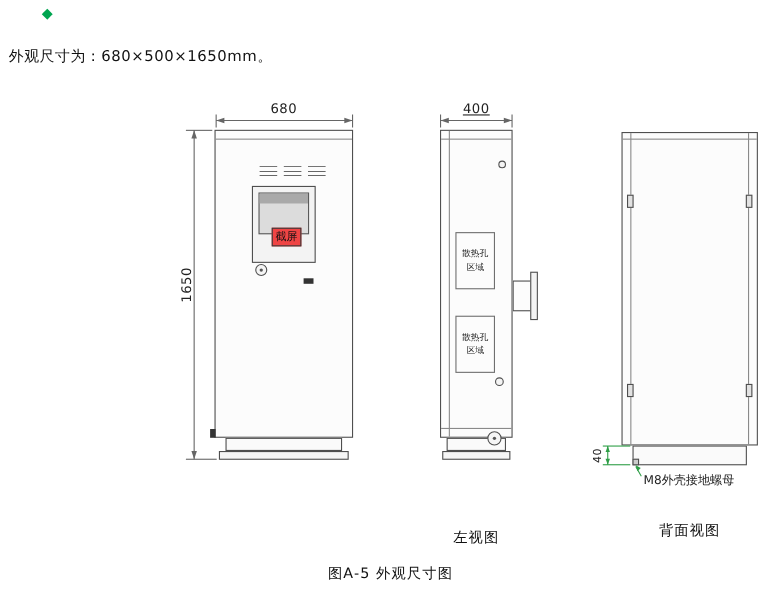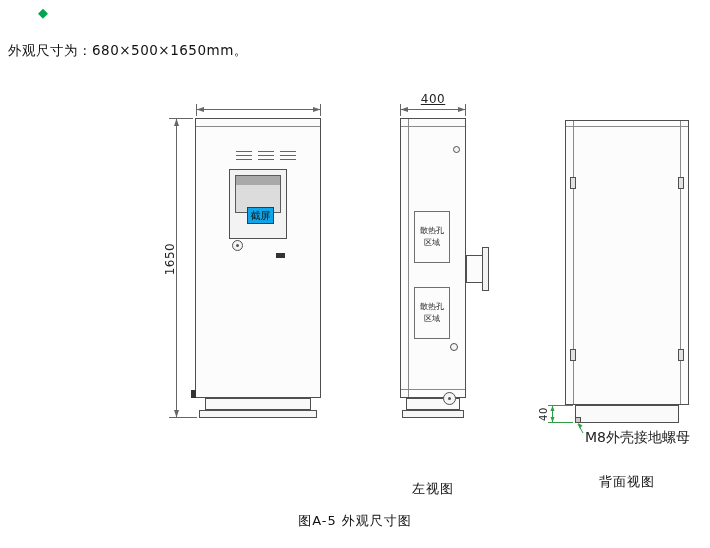--- a/index.html
+++ b/index.html
@@ -18,35 +18,35 @@
   .thinline { position:absolute; background:#8a8a8a; }
   .vent-slots { position:absolute; background:repeating-linear-gradient(to bottom,#666 0 1px,transparent 1px 4px); }
   .ring { position:absolute; border:1px solid #4f4f4f; border-radius:50%; background:#f5f5f5; display:flex; align-items:center; justify-content:center; }
   .ring .dot { width:3px; height:3px; border-radius:50%; background:#555; }
 
   .panel { position:absolute; border:1px solid #4f4f4f; background:#f3f3f3; }
   .screen { position:absolute; left:5px; top:5px; width:46px; height:38px; border:1px solid #5a5a5a; background:#dcdcdc; }
   .screen-bar { position:absolute; left:0; top:0; right:0; height:9px; background:#a9a9a9; }
   .snip-btn {
     position:absolute; left:17px; top:37px; width:27px; height:17px;
-    border:1px solid #3a3a3a; background:#0ea5e9; font-size:10px; line-height:15px;
+    border:1px solid #3a3a3a; background:#ef4444; font-size:10px; line-height:15px;
     text-align:center; color:#111; z-index:3;
   }
   .chip { position:absolute; background:#333; }
 
   .vent-area {
     position:absolute; border:1px solid #6f6f6f; background:#fcfcfc;
     display:flex; flex-direction:column; align-items:center; justify-content:center; gap:2px;
   }
   .vent-area span { font-size:8px; line-height:1.2; color:#222; }
 
   .dim-text { position:absolute; font-size:12px; color:#222; text-align:center; letter-spacing:0.5px; }
   .dim-text.rot { transform:rotate(-90deg); }
   .small-dim { font-size:10px; }
-  .note-text { position:absolute; font-size:14px; color:#222; }
+  .note-text { position:absolute; font-size:11px; color:#222; }
 
   .view-label { position:absolute; font-size:13px; color:#111; text-align:center; letter-spacing:1px; }
   .caption { position:absolute; left:0; right:0; top:512px; text-align:center; font-size:13px; color:#111; letter-spacing:1px; }
 
   svg.draw-layer { position:absolute; left:0; top:0; pointer-events:none; }
 </style>
 </head>
 <body>
 
 <div class="page">
@@ -152,20 +152,21 @@
     </g>
     <polygon points="552.5,405.5 550.5,411 554.5,411" fill="#2e9e46"></polygon>
     <polygon points="552.5,422.5 550.5,417 554.5,417" fill="#2e9e46"></polygon>
 
     <g stroke="#2e9e46" stroke-width="1" fill="none">
       <path d="M583 433 L578 424"></path>
     </g>
     <polygon points="578,423 582.5,425.5 579.5,428.5" fill="#2e9e46"></polygon>
   </svg>
 
+  <div class="dim-text" style="left:195px; top:92px; width:126px;">680</div>
   <div class="dim-text" style="left:400px; top:92px; width:66px;text-decoration:underline;">400</div>
   <div class="dim-text rot" style="left:148px; top:252px; width:44px; height:14px;">1650</div>
   <div class="dim-text rot small-dim" style="left:533px; top:408px; width:22px; height:12px;">40</div>
   <div class="note-text" style="left:585px; top:429px;">M8外壳接地螺母</div>
 
   <div class="view-label" style="left:400px; top:480px; width:66px;">左视图</div>
   <div class="view-label" style="left:565px; top:473px; width:124px;">背面视图</div>
 
   <div class="caption">图A-5 外观尺寸图</div>
 

